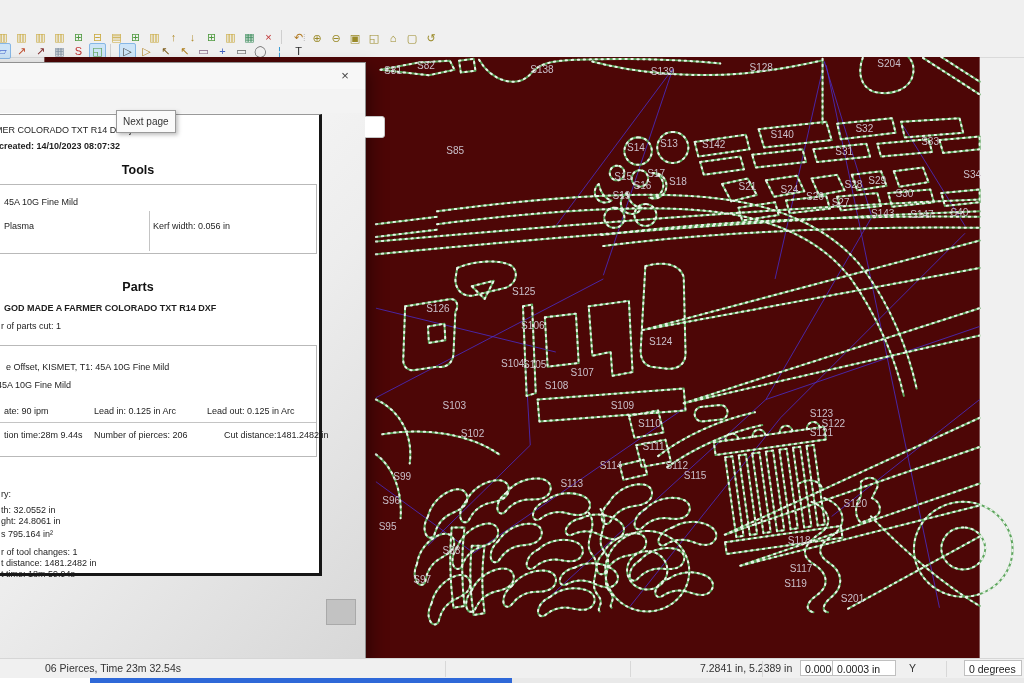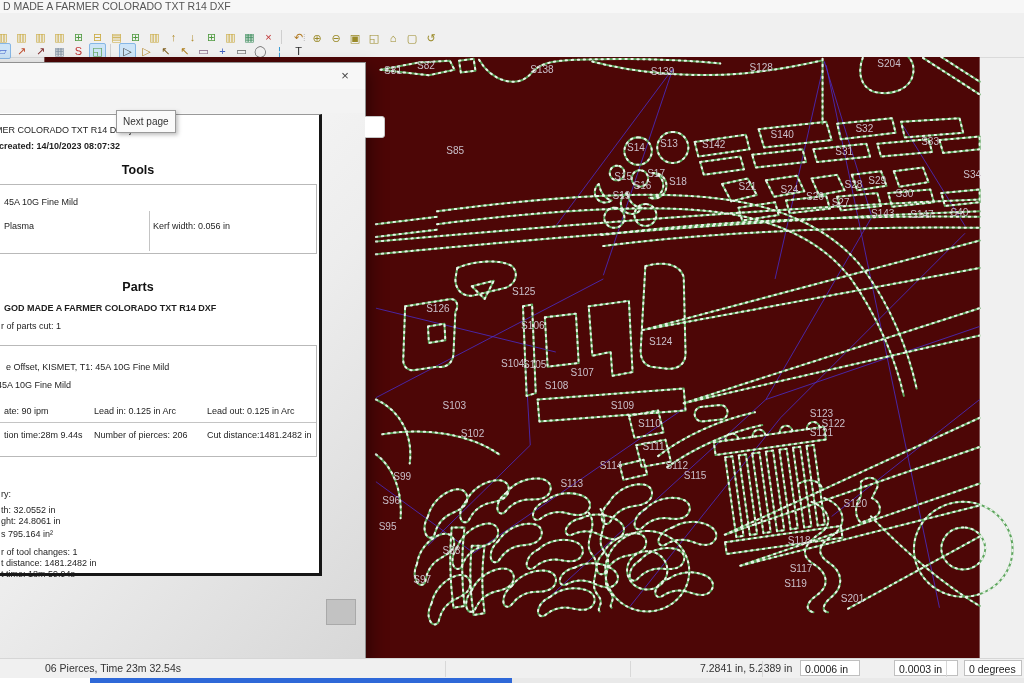--- a/index.html
+++ b/index.html
@@ -61,23 +61,20 @@
   .sbsep{position:absolute;top:2px;width:1px;height:16px;background:#d8d8d8;}
   .bottomstrip{position:absolute;left:0;top:678px;width:100%;height:5px;background:#ffffff;}
   .bluestrip{position:absolute;left:90px;top:0;width:422px;height:5px;background:#2e68d8;}
   .graystrip{position:absolute;left:512px;top:0;width:512px;height:5px;background:#e9e9e9;}
 </style>
 </head>
 <body>
 
 <div id="root">
 
-  <div class="titlebar">
-    <div class="titletext">D MADE A FARMER COLORADO TXT R14 DXF</div>
-  </div>
 
 
   <div class="toolbar">
     <div class="trow trow1" id="trow1">
         <div class="ticon" style="color: rgb(201, 169, 62);">▥</div>
         <div class="ticon" style="color: rgb(201, 169, 62);">▥</div>
         <div class="ticon" style="color: rgb(201, 169, 62);">▥</div>
         <div class="ticon" style="color: rgb(201, 169, 62);">▥</div>
         <div class="ticon" style="color: rgb(79, 154, 63);">⊞</div>
         <div class="ticon" style="color: rgb(201, 169, 62);">⊟</div>
@@ -343,21 +340,21 @@
         <div class="pt" style="left:44px;top:206px;">r of parts cut: 1</div>
         <div class="pbox" style="top:230px;height:110px;">
           <div class="pt" style="left:46px;top:16px;">e Offset, KISMET, T1: 45A 10G Fine Mild</div>
           <div class="pt" style="left:27px;top:34px;">1: 45A 10G Fine Mild</div>
           <div class="pt" style="left:44px;top:60px;">ate: 90 ipm</div>
           <div class="pt" style="left:134px;top:60px;">Lead in: 0.125 in Arc</div>
           <div class="pt" style="left:247px;top:60px;">Lead out: 0.125 in Arc</div>
           <div class="hline" style="left:0;top:76px;width:356px;"></div>
           <div class="pt" style="left:44px;top:84px;">tion time:28m 9.44s</div>
           <div class="pt" style="left:134px;top:84px;">Number of pierces: 206</div>
-          <div class="pt" style="left:247px;top:84px;">Cut distance:1481.2482 in</div>
+          <div class="pt" style="left:264px;top:84px;">Cut distance:1481.2482 in</div>
         </div>
         <div class="pt" style="left:44px;top:374px;">ry:</div>
         <div class="pt" style="left:44px;top:390px;">th: 32.0552 in</div>
         <div class="pt" style="left:44px;top:401px;">ght: 24.8061 in</div>
         <div class="pt" style="left:44px;top:414px;">s 795.164 in²</div>
         <div class="pt" style="left:44px;top:432px;">r of tool changes: 1</div>
         <div class="pt" style="left:44px;top:443px;">t distance: 1481.2482 in</div>
         <div class="pt" style="left:44px;top:454px;">t time: 18m 59.94s</div>
       </div>
       <div class="scrollthumb"></div>
@@ -368,21 +365,21 @@
 
   <div class="statusbar">
     <div class="sbt" style="left:2px;">06 Pierces, Time 23m 32.54s</div>
     <div class="sbsep" style="left:445px;"></div>
     <div class="sbsep" style="left:630px;"></div>
     <div class="sbt" style="left:657px;">7.2841 in, 5.2389 in</div>
     <div class="sbsep" style="left:762px;"></div>
     <div class="sbt" style="left:770px;">Pos X</div>
     <div class="sbfield" style="left:800px;width:60px;">0.0006 in</div>
     <div class="sbt" style="left:866px;">Y</div>
-    <div class="sbfield" style="left:894px;width:64px;">0.0003 in</div>
+    <div class="sbfield" style="left:832px;width:64px;">0.0003 in</div>
     <div class="sbsep" style="left:946px;"></div>
     <div class="sbt" style="left:954px;">A</div>
     <div class="sbfield" style="left:964px;width:58px;">0 degrees</div>
   </div>
 
   <div class="bottomstrip">
     <div class="bluestrip"></div>
     <div class="graystrip"></div>
   </div>
 

